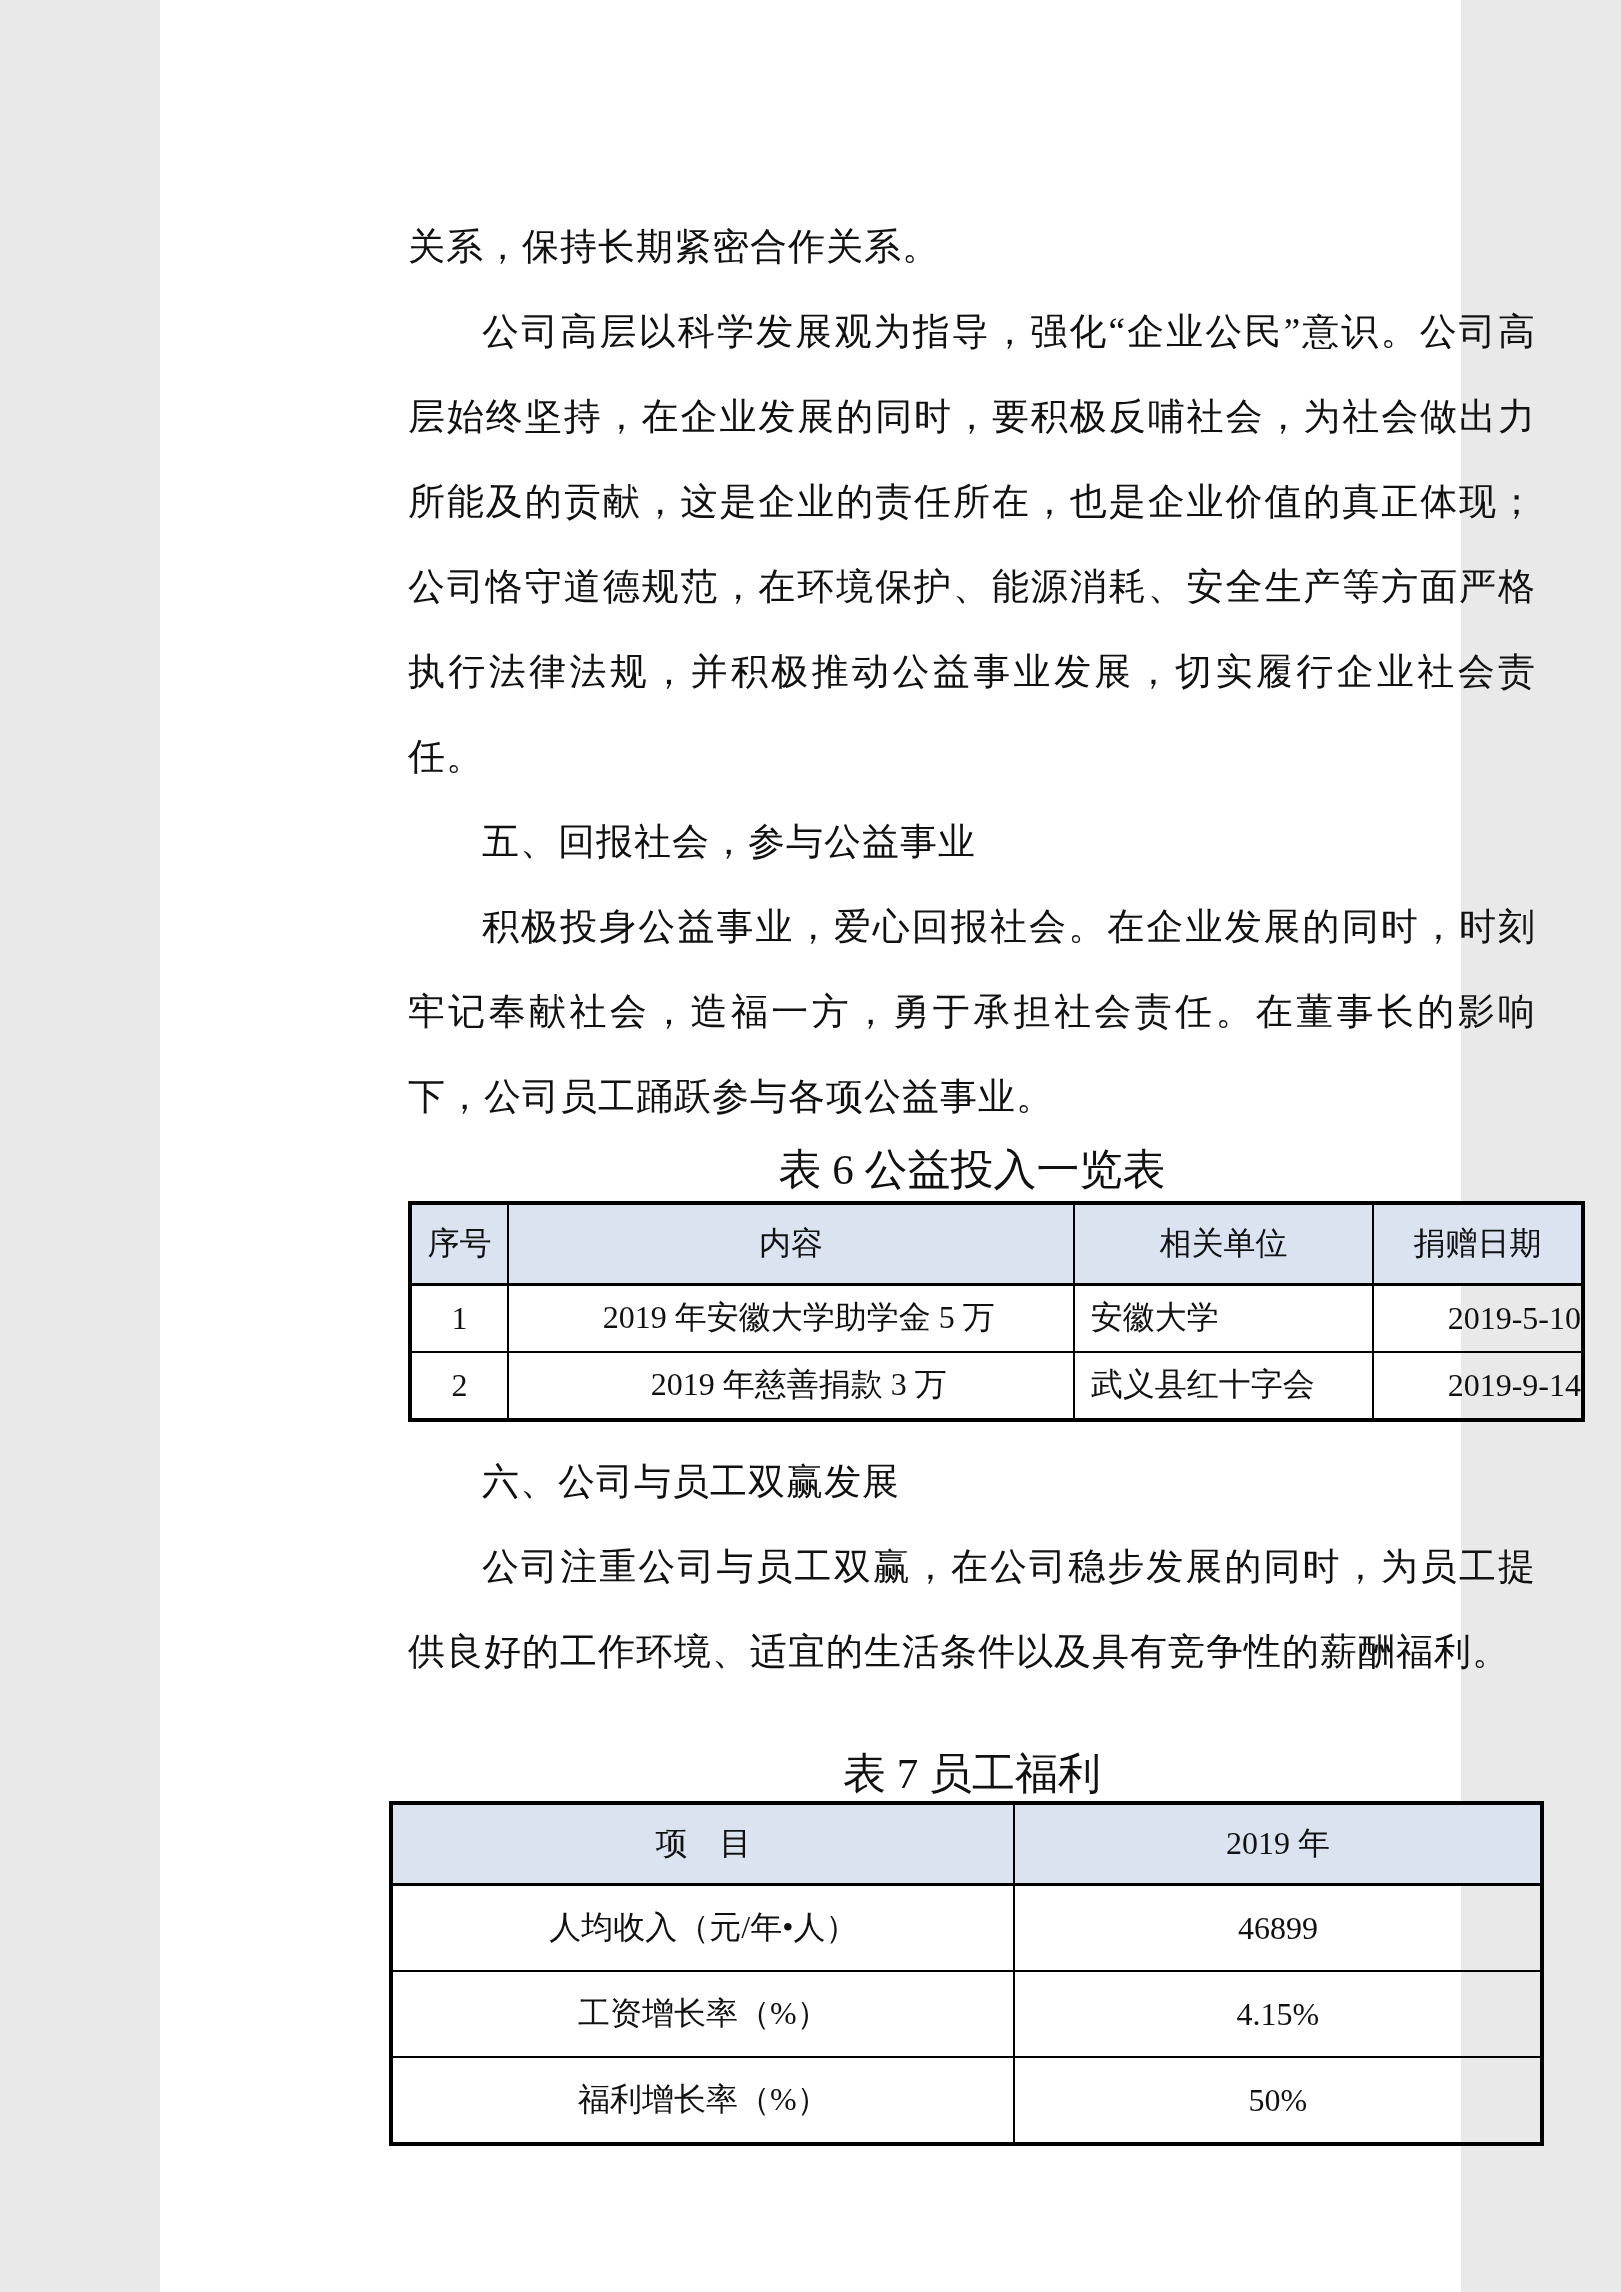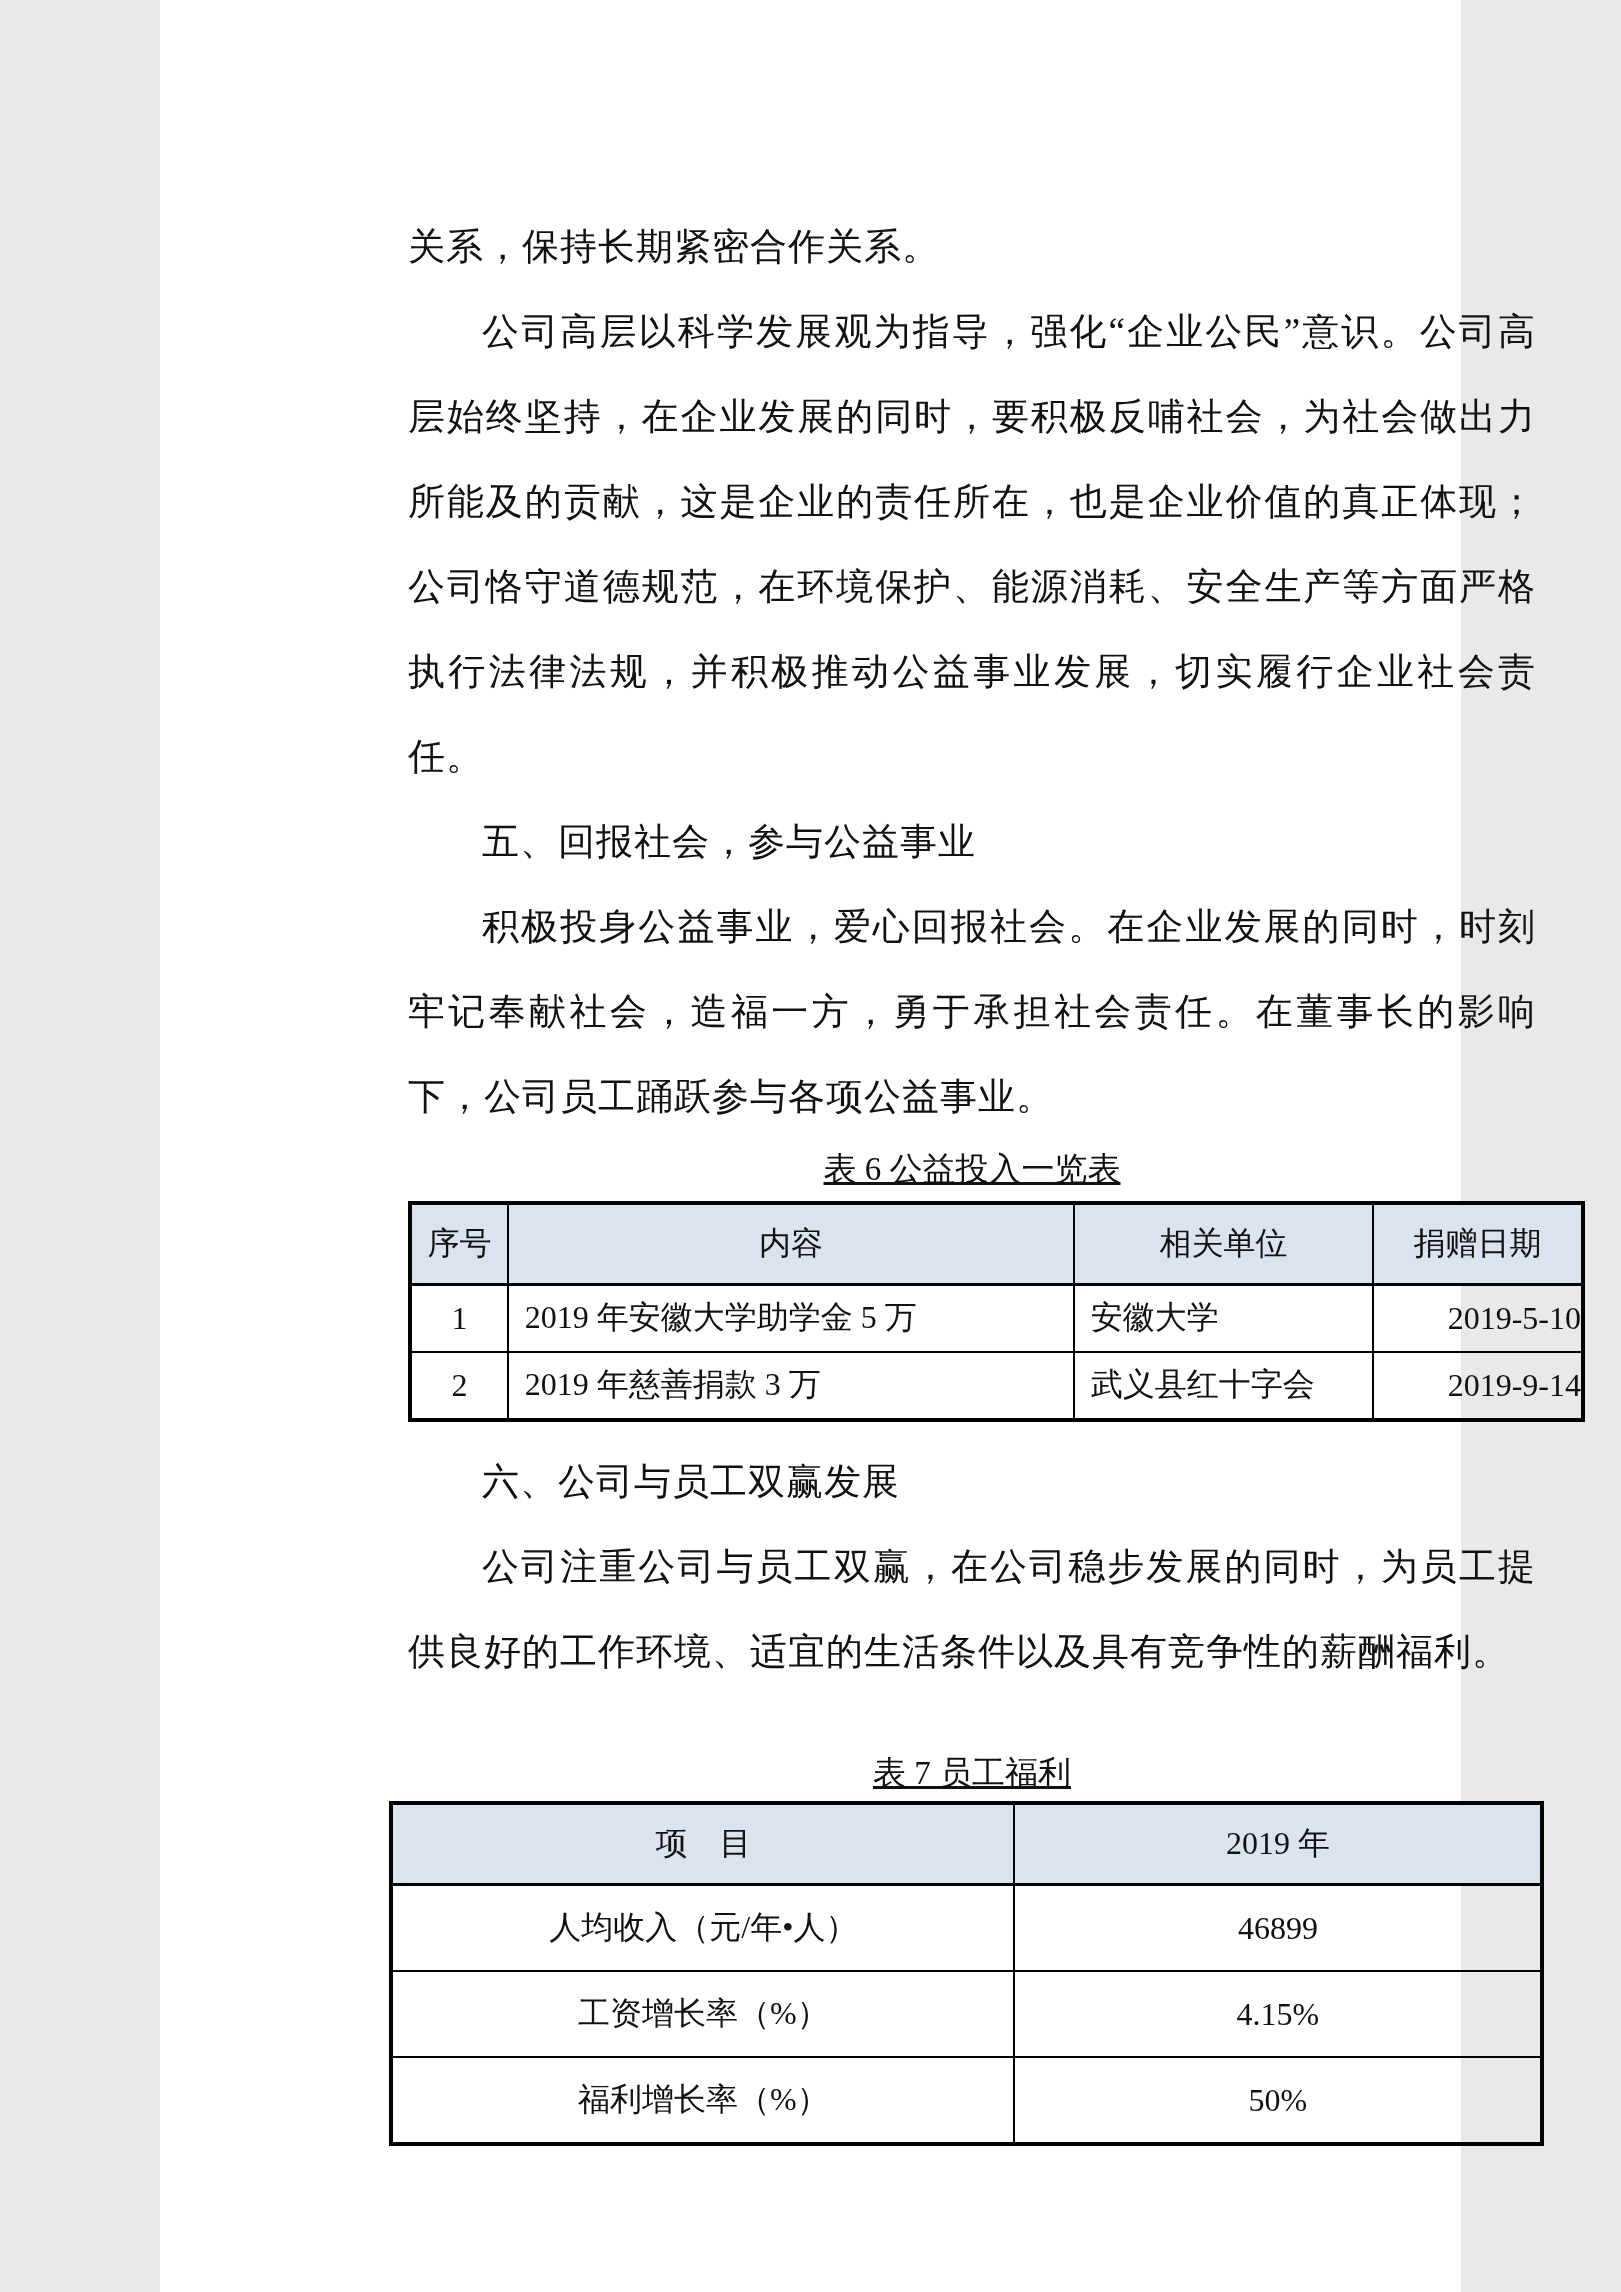--- a/index.html
+++ b/index.html
@@ -22,21 +22,21 @@
     margin:0;font-size:37px;line-height:85px;
     text-align:justify;text-justify:inter-ideograph;
     letter-spacing:1px;
   }
   .indent{text-indent:2em;}
   .heading{
     margin:0;font-size:37px;line-height:85px;text-indent:2em;
     letter-spacing:1px;
   }
   .caption{
-    font-size:33px;line-height:51px;text-align:center;margin:0;text-decoration:underline;
+    font-size:43px;line-height:51px;text-align:center;margin:0;
   }
   .caption-t6{margin-top:4.9px;}
   .caption-t7{margin-top:54px;}
   table{
     border-collapse:collapse;table-layout:fixed;
     font-size:32px;
     padding-left:24px;
   }
   .t6{width:1172px;margin-top:5.9px;border:4.9px solid var(--border);}
   .t7{width:1152px;margin-left:-18.6px;margin-top:2px;border:4.9px solid var(--border);}
@@ -45,21 +45,21 @@
     background:var(--header-bg);
     font-weight:normal;text-align:center;
     border-bottom:3.9px solid var(--border);
   }
   tbody td{border-top:2.9px solid var(--border);border-bottom:2.9px solid var(--border);}
   .t6 thead th{height:78px;}
   .t6 tbody td{height:65px;}
   .t7 thead th{height:78px;}
   .t7 tbody td{height:84px;text-align:center;}
   .t6 .c-seq{text-align:center;}
-  .t6 .c-content{text-align:left;padding-left:15.7px;}
+  .t6 .c-content{text-align:center;padding-left:15.7px;}
   .t6 .c-org{text-align:left;padding-left:15.7px;}
   .t6 .c-date{text-align:right;}
   .h6-heading{margin-top:17.6px;}
 </style>
 </head>
 <body>
 
 <div class="page">
   <div class="content">
 

